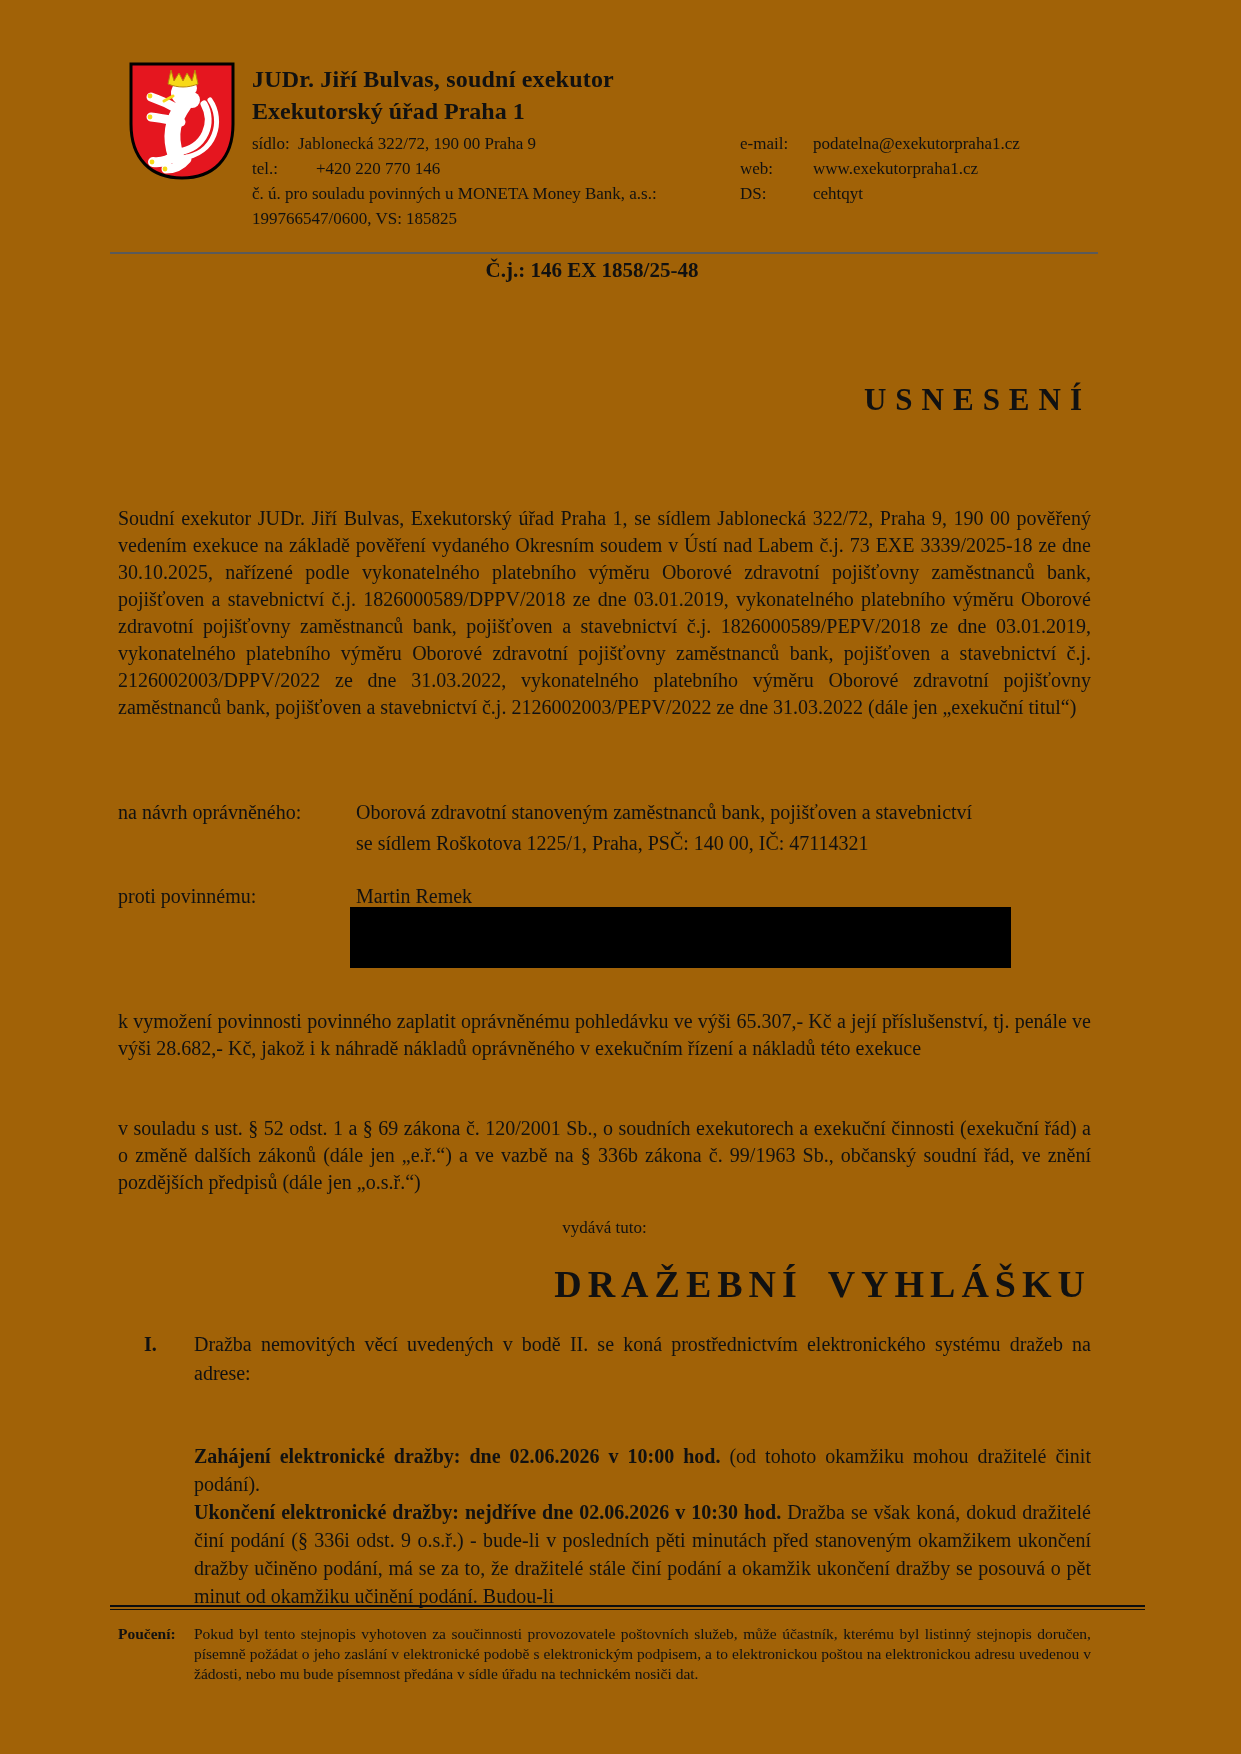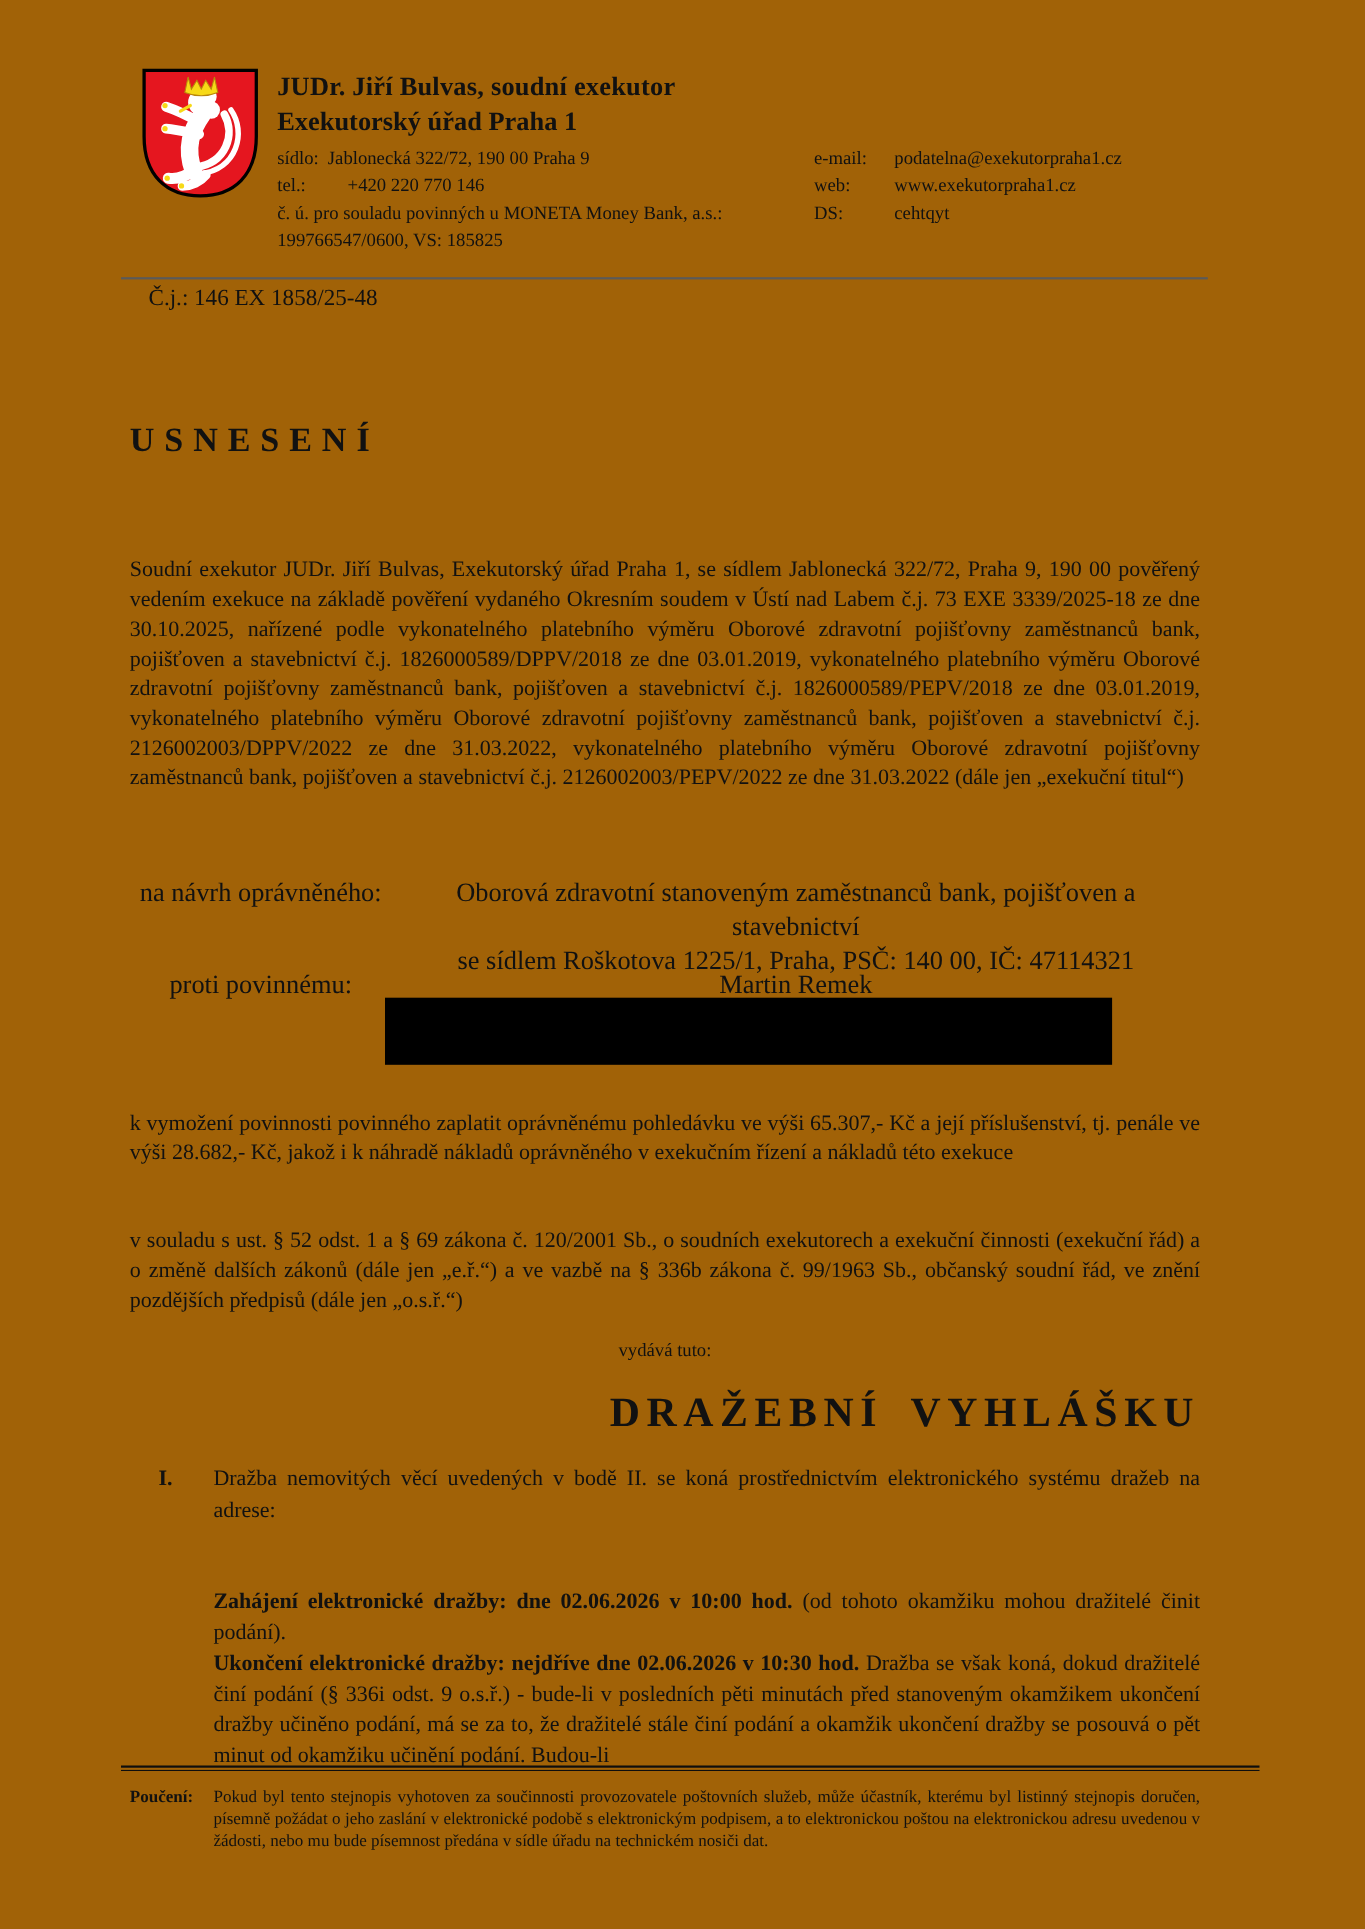--- a/index.html
+++ b/index.html
@@ -17,35 +17,35 @@
   .emblem{position:absolute;left:126px;top:60px;}
   .header-text{position:absolute;left:252px;top:64px;width:880px;}
   .h-name{font-size:24px;font-weight:bold;line-height:30px;letter-spacing:.2px;}
   .h-office{font-size:24px;font-weight:bold;line-height:30px;margin-top:2px;}
   .h-info{margin-top:5px;font-size:17px;line-height:25px;
     display:grid;grid-template-columns:488px 73px auto;}
   .h-info .cell{white-space:nowrap;}
   .lbl42{display:inline-block;width:46px;}
   .lbl64{display:inline-block;width:64px;}
   .rule-top{position:absolute;left:110px;top:252px;width:988px;border-top:2px solid #5a5a5a;}
-  .cj{position:absolute;left:135px;top:258px;width:980px;text-align:left;
-      font-size:21px;font-weight:normal;}
+  .cj{position:absolute;left:102px;top:258px;width:980px;text-align:center;
+      font-size:21px;font-weight:bold;}
   
-  .title-usneseni{position:absolute;left:118px;top:382px;width:973px;text-align:left;
+  .title-usneseni{position:absolute;left:118px;top:382px;width:973px;text-align:right;
       font-size:31px;font-weight:bold;letter-spacing:9px;}
   .title-drazebni{position:absolute;left:118px;top:1262px;width:973px;text-align:right;
       font-size:38px;font-weight:bold;letter-spacing:6px;word-spacing:10px;}
   
   .body-par{position:absolute;left:118px;width:973px;font-size:20px;line-height:27px;
       text-align:justify;}
   .par-intro{top:505px;}
   .par-vymozeni{top:1008px;}
   .par-souladu{top:1115px;}
-  .row2col{position:absolute;left:118px;width:973px;font-size:24px;line-height:31px;
-      display:grid;grid-template-columns:238px 1fr;text-align:center;}
+  .row2col{position:absolute;left:118px;width:973px;font-size:20px;line-height:31px;
+      display:grid;grid-template-columns:238px 1fr;}
   .row-navrh{top:797px;}
   .row-proti{top:883px;line-height:27px;}
   .redaction{position:absolute;left:350px;top:907px;width:661px;height:61px;background:#000;}
   .vydava{position:absolute;left:118px;top:1218px;width:973px;text-align:center;font-size:17px;}
   .section-i{position:absolute;left:144px;top:1330px;width:947px;font-size:20px;line-height:29px;
       display:grid;grid-template-columns:50px 897px;}
   .section-i .numeral{font-weight:bold;}
   .section-i .txt{text-align:justify;}
   .portal-link{position:absolute;left:118px;top:1392px;width:973px;text-align:center;font-size:20px;}
   .portal-link span{text-decoration:underline;cursor:pointer;}

